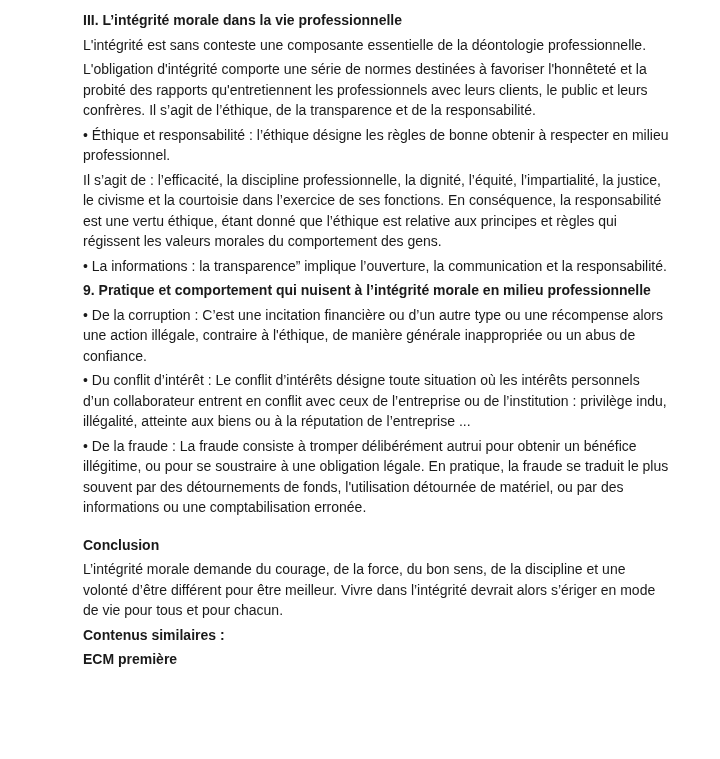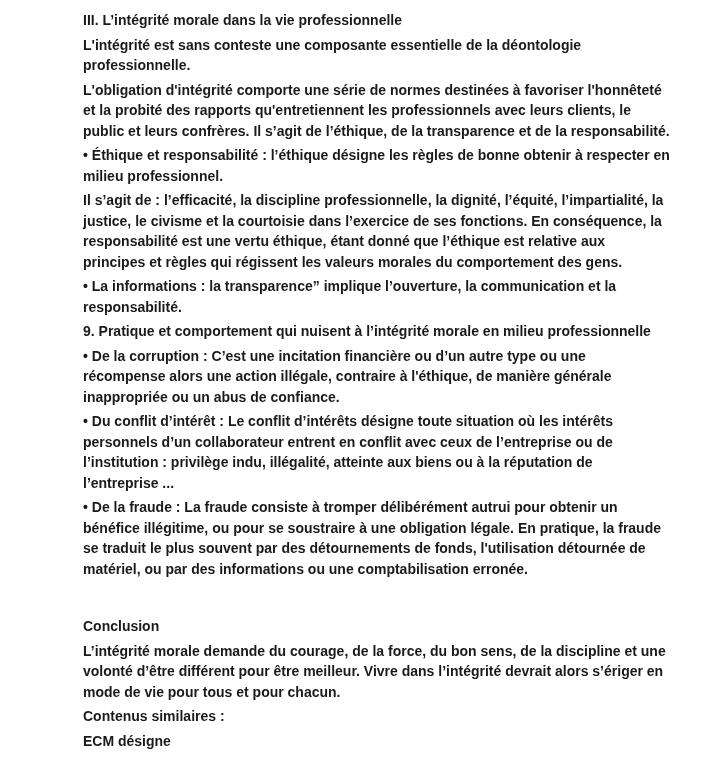--- a/index.html
+++ b/index.html
@@ -16,41 +16,41 @@
   }
   .doc {
     box-sizing: border-box;
     width: 720px;
     padding: 10px 50px 0 83px;
   }
   .doc p {
     margin: 0 0 4px 0;
     font-size: 14px;
     line-height: 20.5px;
-    font-weight: 700;
+    font-weight: 400;
     color: #1a1a1a;
   }
   .doc p.h {
     font-weight: 700;
   }
   .doc p.gap-top {
-    margin-top: 37px;
+    margin-top: 17px;
   }
 </style>
 </head>
 <body>
 
 <div class="doc">
   <p class="h">III. L’intégrité morale dans la vie professionnelle</p>
   <p>L'intégrité est sans conteste une composante essentielle de la déontologie professionnelle.</p>
   <p>L'obligation d'intégrité comporte une série de normes destinées à favoriser l'honnêteté et la probité des rapports qu'entretiennent les professionnels avec leurs clients, le public et leurs confrères. Il s’agit de l’éthique, de la transparence et de la responsabilité.</p>
   <p>• Éthique et responsabilité : l’éthique désigne les règles de bonne obtenir à respecter en milieu professionnel.</p>
   <p>Il s’agit de : l’efficacité, la discipline professionnelle, la dignité, l’équité, l’impartialité, la justice, le civisme et la courtoisie dans l’exercice de ses fonctions. En conséquence, la responsabilité est une vertu éthique, étant donné que l’éthique est relative aux principes et règles qui régissent les valeurs morales du comportement des gens.</p>
   <p>• La informations : la transparence” implique l’ouverture, la communication et la responsabilité.</p>
   <p class="h">9. Pratique et comportement qui nuisent à l’intégrité morale en milieu professionnelle</p>
   <p>• De la corruption : C’est une incitation financière ou d’un autre type ou une récompense alors une action illégale, contraire à l'éthique, de manière générale inappropriée ou un abus de confiance.</p>
   <p>• Du conflit d’intérêt : Le conflit d’intérêts désigne toute situation où les intérêts personnels d’un collaborateur entrent en conflit avec ceux de l’entreprise ou de l’institution : privilège indu, illégalité, atteinte aux biens ou à la réputation de l’entreprise ...</p>
   <p>• De la fraude : La fraude consiste à tromper délibérément autrui pour obtenir un bénéfice illégitime, ou pour se soustraire à une obligation légale. En pratique, la fraude se traduit le plus souvent par des détournements de fonds, l'utilisation détournée de matériel, ou par des informations ou une comptabilisation erronée.</p>
   <p class="h gap-top">Conclusion</p>
   <p>L’intégrité morale demande du courage, de la force, du bon sens, de la discipline et une volonté d’être différent pour être meilleur. Vivre dans l’intégrité devrait alors s’ériger en mode de vie pour tous et pour chacun.</p>
   <p class="h">Contenus similaires :</p>
-  <p class="h">ECM désigne</p>
+  <p class="h">ECM première</p>
 </div>
 
 </body></html>

